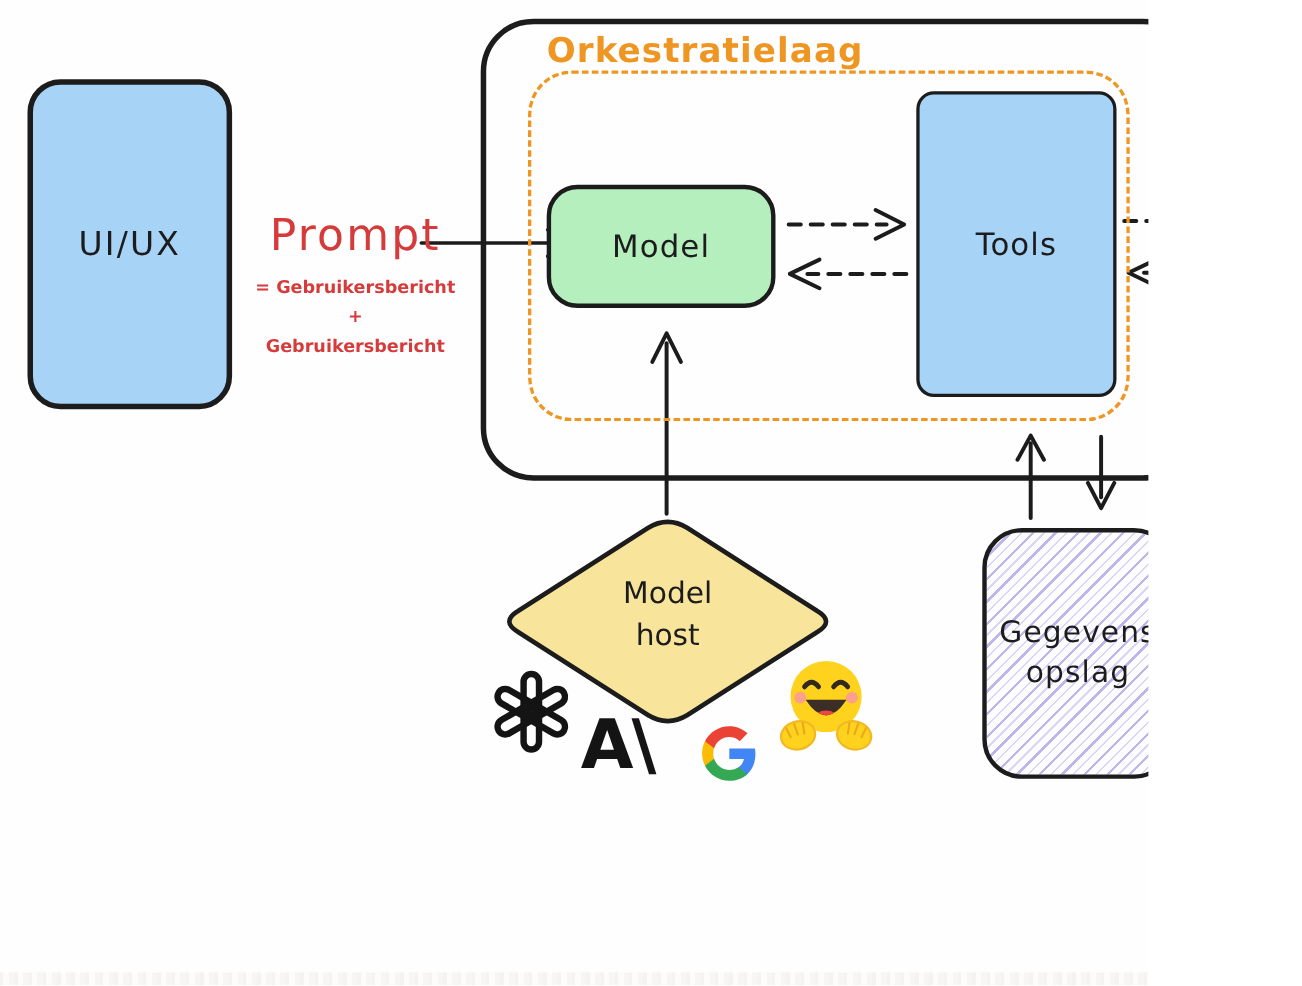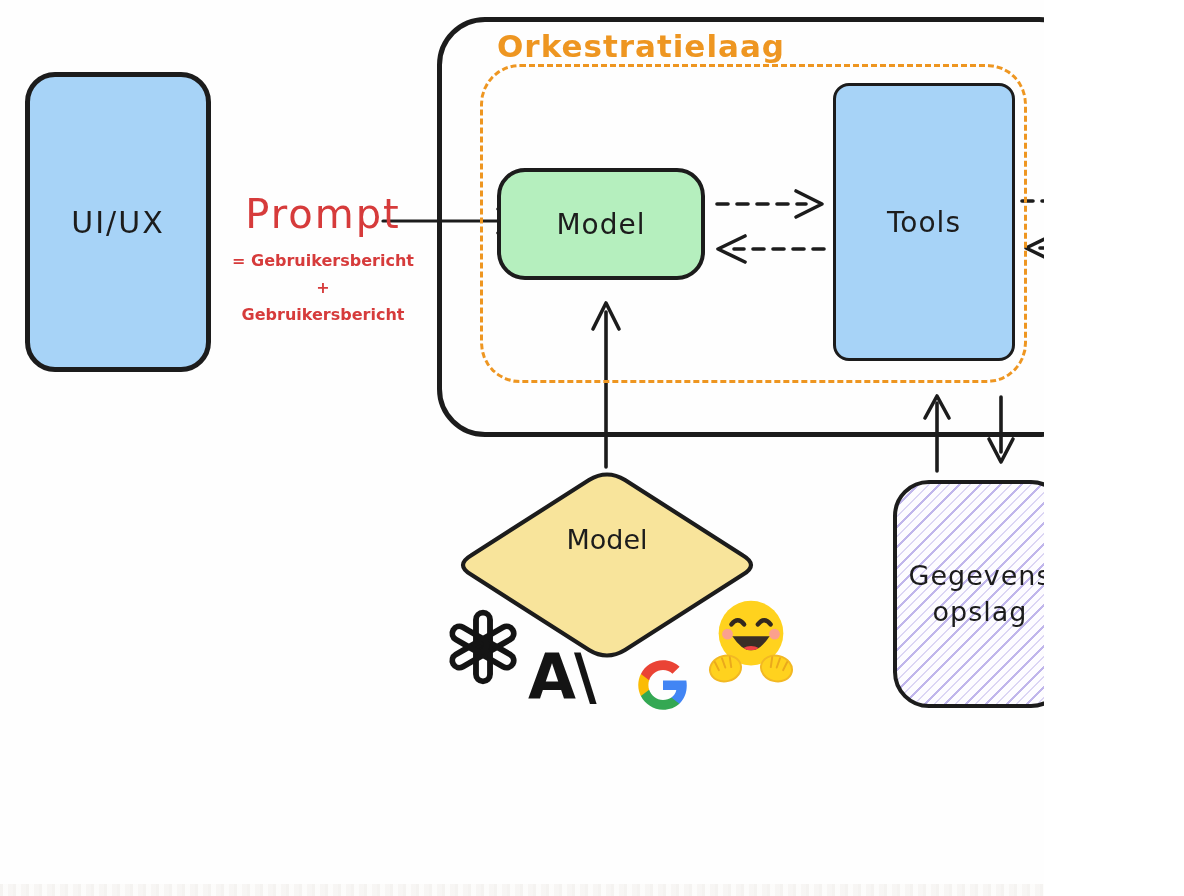--- a/index.html
+++ b/index.html
@@ -119,20 +119,21 @@
   <div class="node model">
     <span class="lbl">Model</span>
   </div>
 
   <div class="node tools">
     <span class="lbl">Tools</span>
   </div>
 
   <div class="abs diamond-label">
     <div>Model</div>
+    <div>host</div>
   </div>
 
   <div class="node datastore">
     <span class="lbl">Gegevens</span>
     <span class="lbl">opslag</span>
   </div>
 
   <svg class="abs" style="left:444px;top:606px;" width="78" height="82" viewBox="0 0 100 100">
     <g stroke="#141414" stroke-width="7.5" fill="none">
       <rect x="41" y="6" width="18" height="48" rx="9"></rect>

